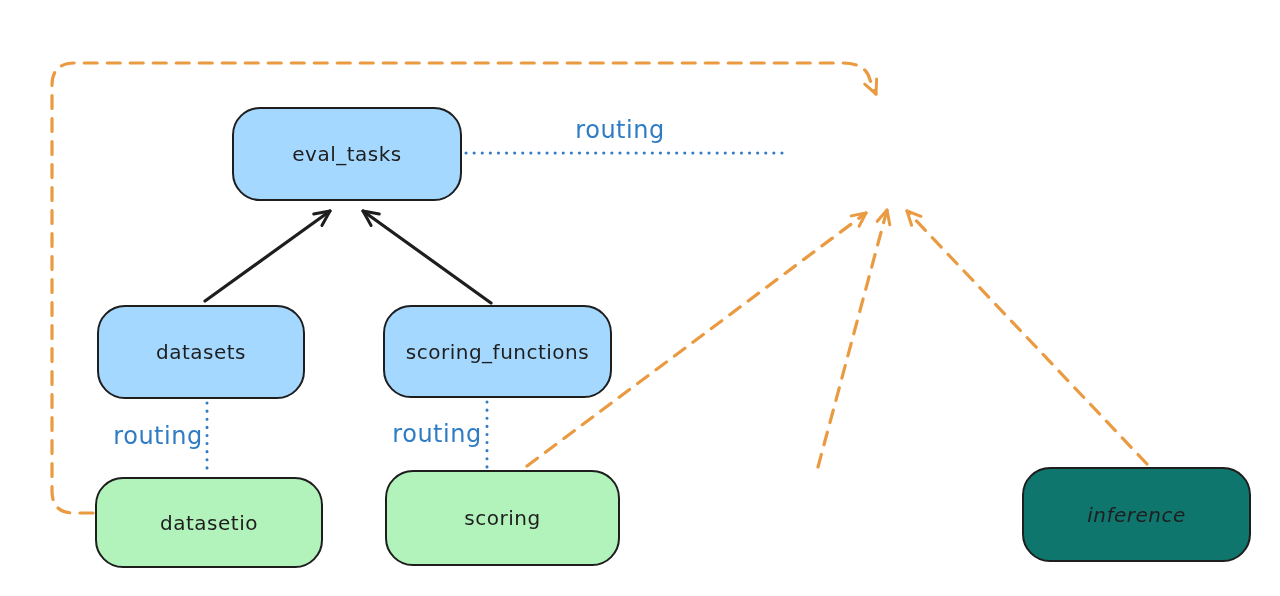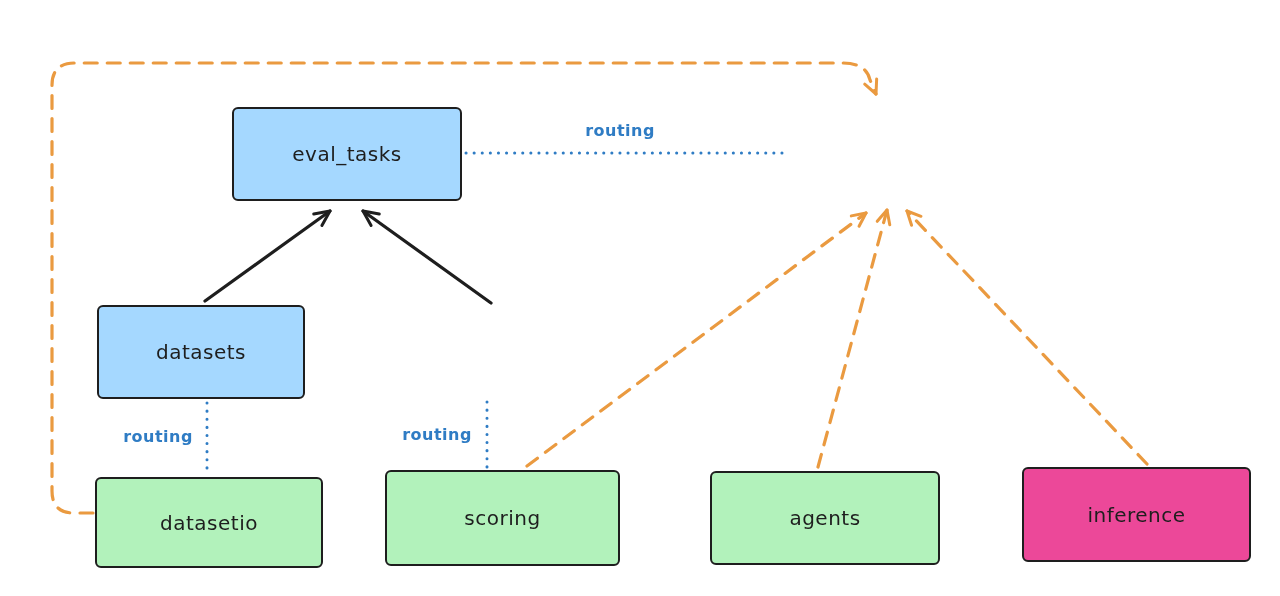--- a/index.html
+++ b/index.html
@@ -17,32 +17,32 @@
     width: 1280px; height: 596px; overflow: hidden;
   }
   .stage {
     position: relative;
     width: 1280px; height: 596px;
     background: var(--background);
   }
   .node {
     position: absolute;
     border: 2.5px solid var(--node-stroke);
-    border-radius: 6px;
+    border-radius: 28px;
     display: flex; align-items: center; justify-content: center;
     font-size: 20px;
     color: var(--text);
     letter-spacing: 0.5px;
   }
   .edge-label {
     position: absolute;
     transform: translate(-50%, -50%);
     color: var(--routing-blue);
-    font-size: 16px;
-    font-weight: 700;
+    font-size: 24px;
+    font-weight: 400;
     letter-spacing: 0.5px;
     white-space: nowrap;
   }
   svg.overlay {
     position: absolute; inset: 0;
     width: 1280px; height: 596px;
     pointer-events: none;
   }
   .edge-black  { stroke: var(--arrow-black);  stroke-width: 3.2; fill: none; stroke-linecap: round; }
   .edge-blue   { stroke: var(--routing-blue); stroke-width: 3;   fill: none; stroke-linecap: round; stroke-dasharray: 0.1 8; }
@@ -57,34 +57,34 @@
 
   <div class="node" style="left: 232px; top: 107px; width: 230px; height: 94px; background: rgb(165, 216, 255);">
     <span>eval_tasks</span>
   </div>
 
 
   <div class="node" style="left: 97px; top: 305px; width: 208px; height: 94px; background: rgb(165, 216, 255);">
     <span>datasets</span>
   </div>
 
+  <div class="node" style="left: 383px; top: 305px; width: 229px; height: 93px; background: rgb(165, 216, 255);">
+    <span>scoring_functions</span>
+  </div>
 
   <div class="node" style="left: 385px; top: 470px; width: 235px; height: 96px; background: rgb(178, 242, 187);">
     <span>scoring</span>
   </div>
 
   <div class="node" style="left: 95px; top: 477px; width: 228px; height: 91px; background: rgb(178, 242, 187);">
     <span>datasetio</span>
   </div>
 
-  <div class="node" style="left: 710px; top: 471px; width: 230px; height: 94px; background: rgb(178, 242, 187);">
-    <span>agents</span>
-  </div>
 
-  <div class="node" style="left: 1022px; top: 467px; width: 229px; height: 95px; background: #ec4899;">
+  <div class="node" style="left: 1022px; top: 467px; width: 229px; height: 95px; background: #0f766e; font-style: italic;">
     <span>inference</span>
   </div>
 
   <div class="edge-label" style="left:620px; top:130px;">routing</div>
 
   <div class="edge-label" style="left:158px; top:436px;">routing</div>
 
   <div class="edge-label" style="left:437px; top:434px;">routing</div>
 
   <svg class="overlay" viewBox="0 0 1280 596">

